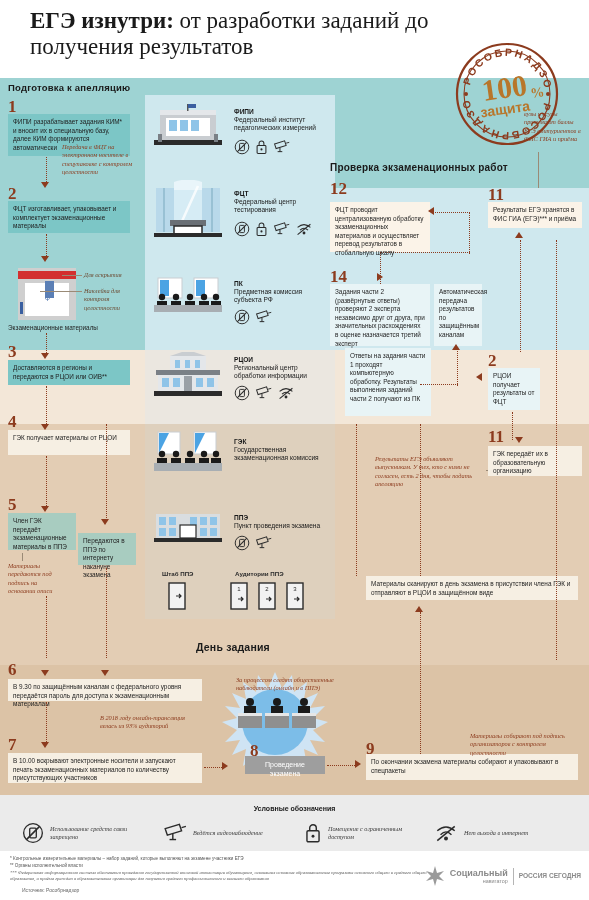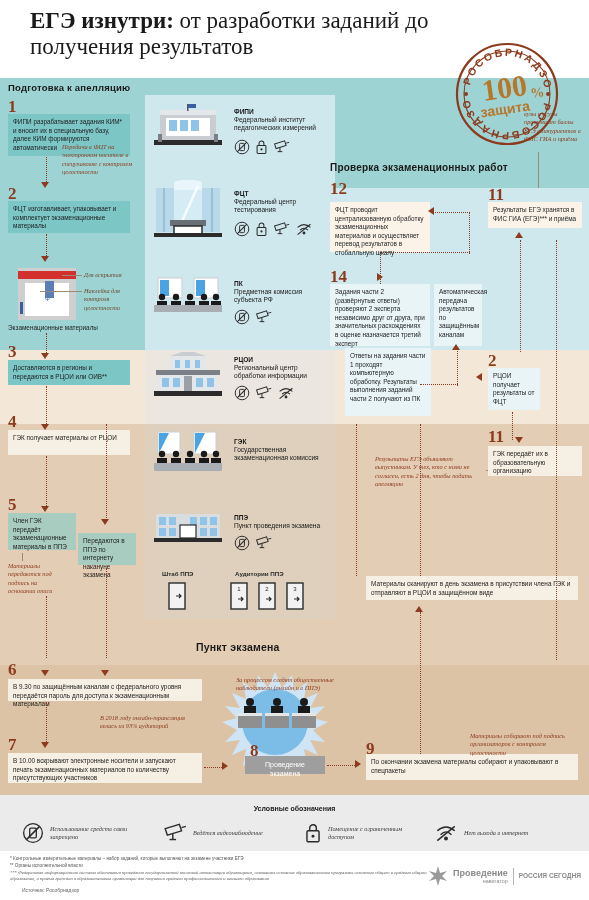--- a/index.html
+++ b/index.html
@@ -175,21 +175,21 @@
       <circle cx="93" cy="52" r="2" fill="#8c3b1e"></circle>
       <circle cx="11" cy="52" r="2" fill="#8c3b1e"></circle>
       <text x="50" y="56" text-anchor="middle" font-family="Liberation Serif, serif" font-size="30" font-weight="bold" fill="#b8762a" transform="rotate(-8 50 50)">100</text>
       <text x="76" y="56" font-family="Liberation Serif, serif" font-size="14" font-weight="bold" fill="#b8762a" transform="rotate(-8 76 56)">%</text>
       <text x="50" y="72" text-anchor="middle" font-family="Liberation Sans, sans-serif" font-size="14" font-weight="bold" fill="#b8762a" transform="rotate(-8 50 66)">защита</text>
     </svg>
   </div>
 
   <div class="sec-header" style="left:8px;top:82px;">Подготовка к апелляцию</div>
   <div class="sec-header" style="left:330px;top:162px;font-size:10px;">Проверка экзаменационных работ</div>
-  <div class="sec-header big" style="left:196px;top:641px;">Пункт экзамена</div>
+  <div class="sec-header big" style="left:196px;top:641px;">День задания</div>
 
   <div class="note" style="left:524px;top:110px;width:58px;">вузы и ссузы принимают баллы ЕГЭ абитуриентов в ФИС ГИА и приёма</div>
   <div class="vline" style="left:538px;top:152px;height:36px;background:#9a8a76;"></div>
 
   <div class="stepnum" style="left:8px;top:98px;">1</div>
   <div class="box box-teal" style="left:8px;top:114px;width:122px;height:42px;">ФИПИ разрабатывает задания КИМ* и вносит их в специальную базу, далее КИМ формируются автоматически</div>
   <div class="note" style="left:62px;top:143px;width:78px;">Передача в ФЦТ на электронном носителе в спецупаковке с контролем целостности</div>
   <div class="vdot" style="left:46px;top:157px;height:27px;"></div>
   <div class="arrow-d" style="left:41px;top:182px;"></div>
 
@@ -635,20 +635,20 @@
   <div class="foot it" style="top:870px;">*** Федеральная информационная система обеспечения проведения государственной итоговой аттестации обучающихся, освоивших основные образовательные программы основного общего и среднего общего образования, и приёма граждан в образовательные организации для получения среднего профессионального и высшего образования</div>
   <div class="source" style="top:887px;">Источник: Рособрнадзор</div>
 
   <div class="brand">
     <svg width="20" height="20" viewBox="0 0 20 20">
       <g fill="#9a9a9a">
         <polygon points="10,0 12,7 19,5 14,10 19,15 12,13 10,20 8,13 1,15 6,10 1,5 8,7"></polygon>
       </g>
     </svg>
     <div>
-      <div class="brand-t1">Проведение</div>
+      <div class="brand-t1">Социальный</div>
       <div class="brand-t2">навигатор</div>
     </div>
     <div class="brand-sep"></div>
     <div class="brand-t3">РОССИЯ СЕГОДНЯ</div>
   </div>
 
 </div>
 
 </body></html>

